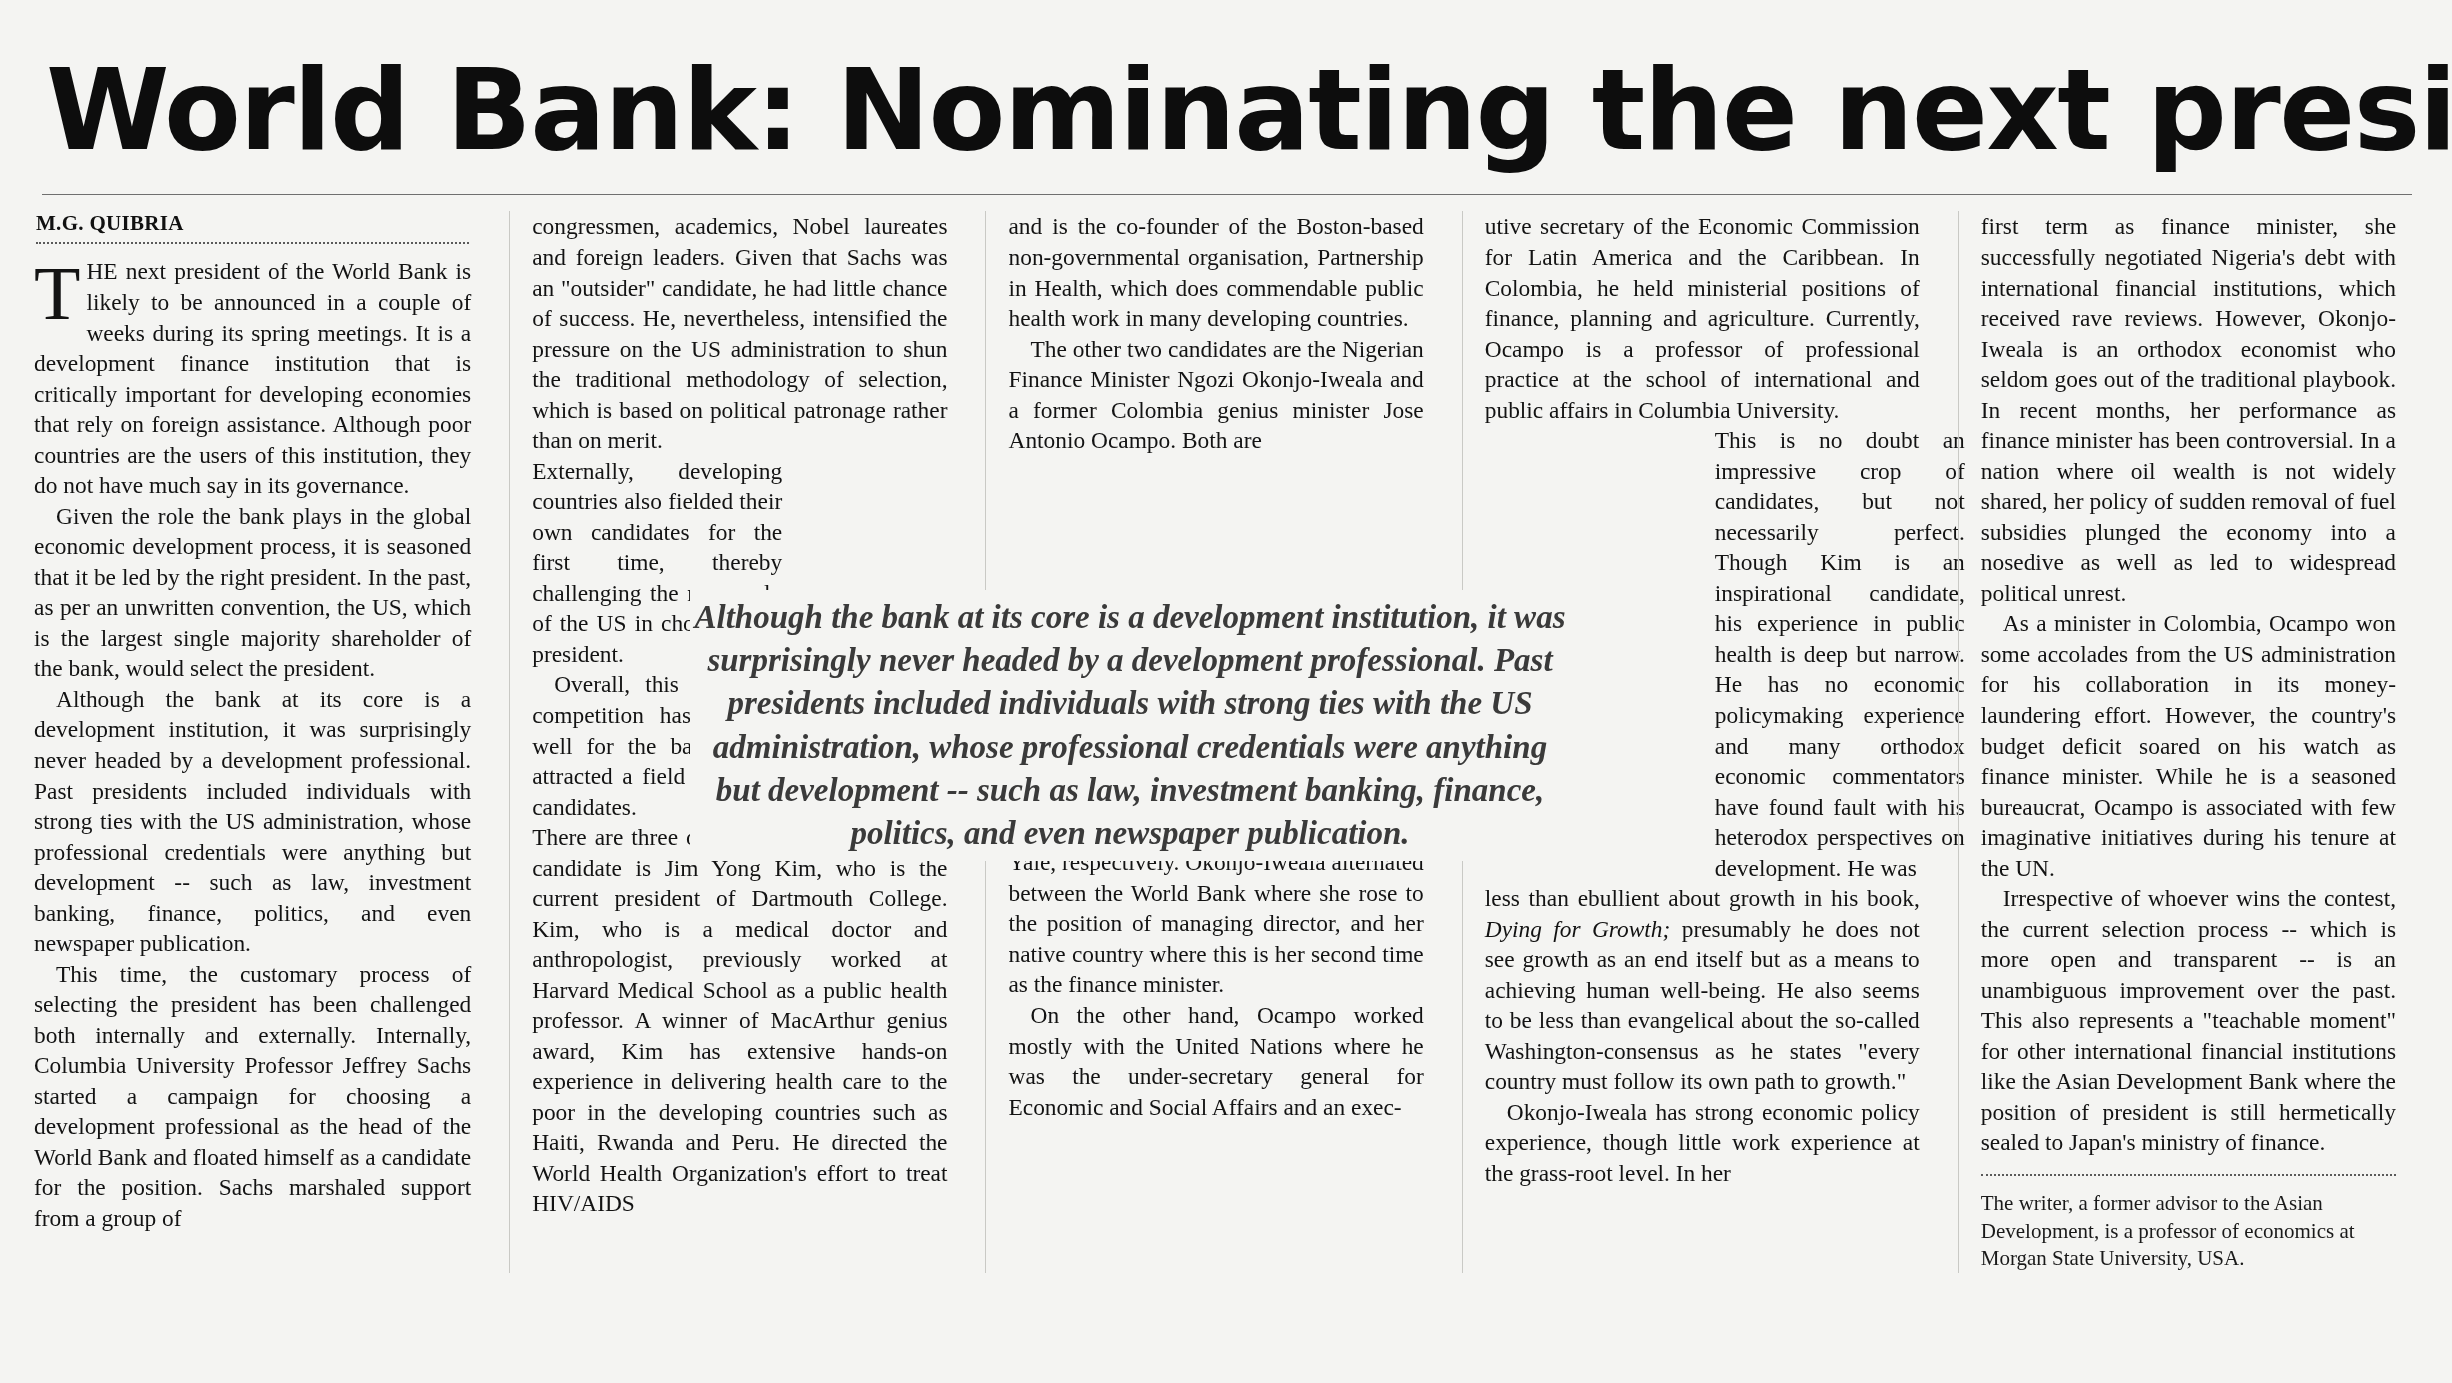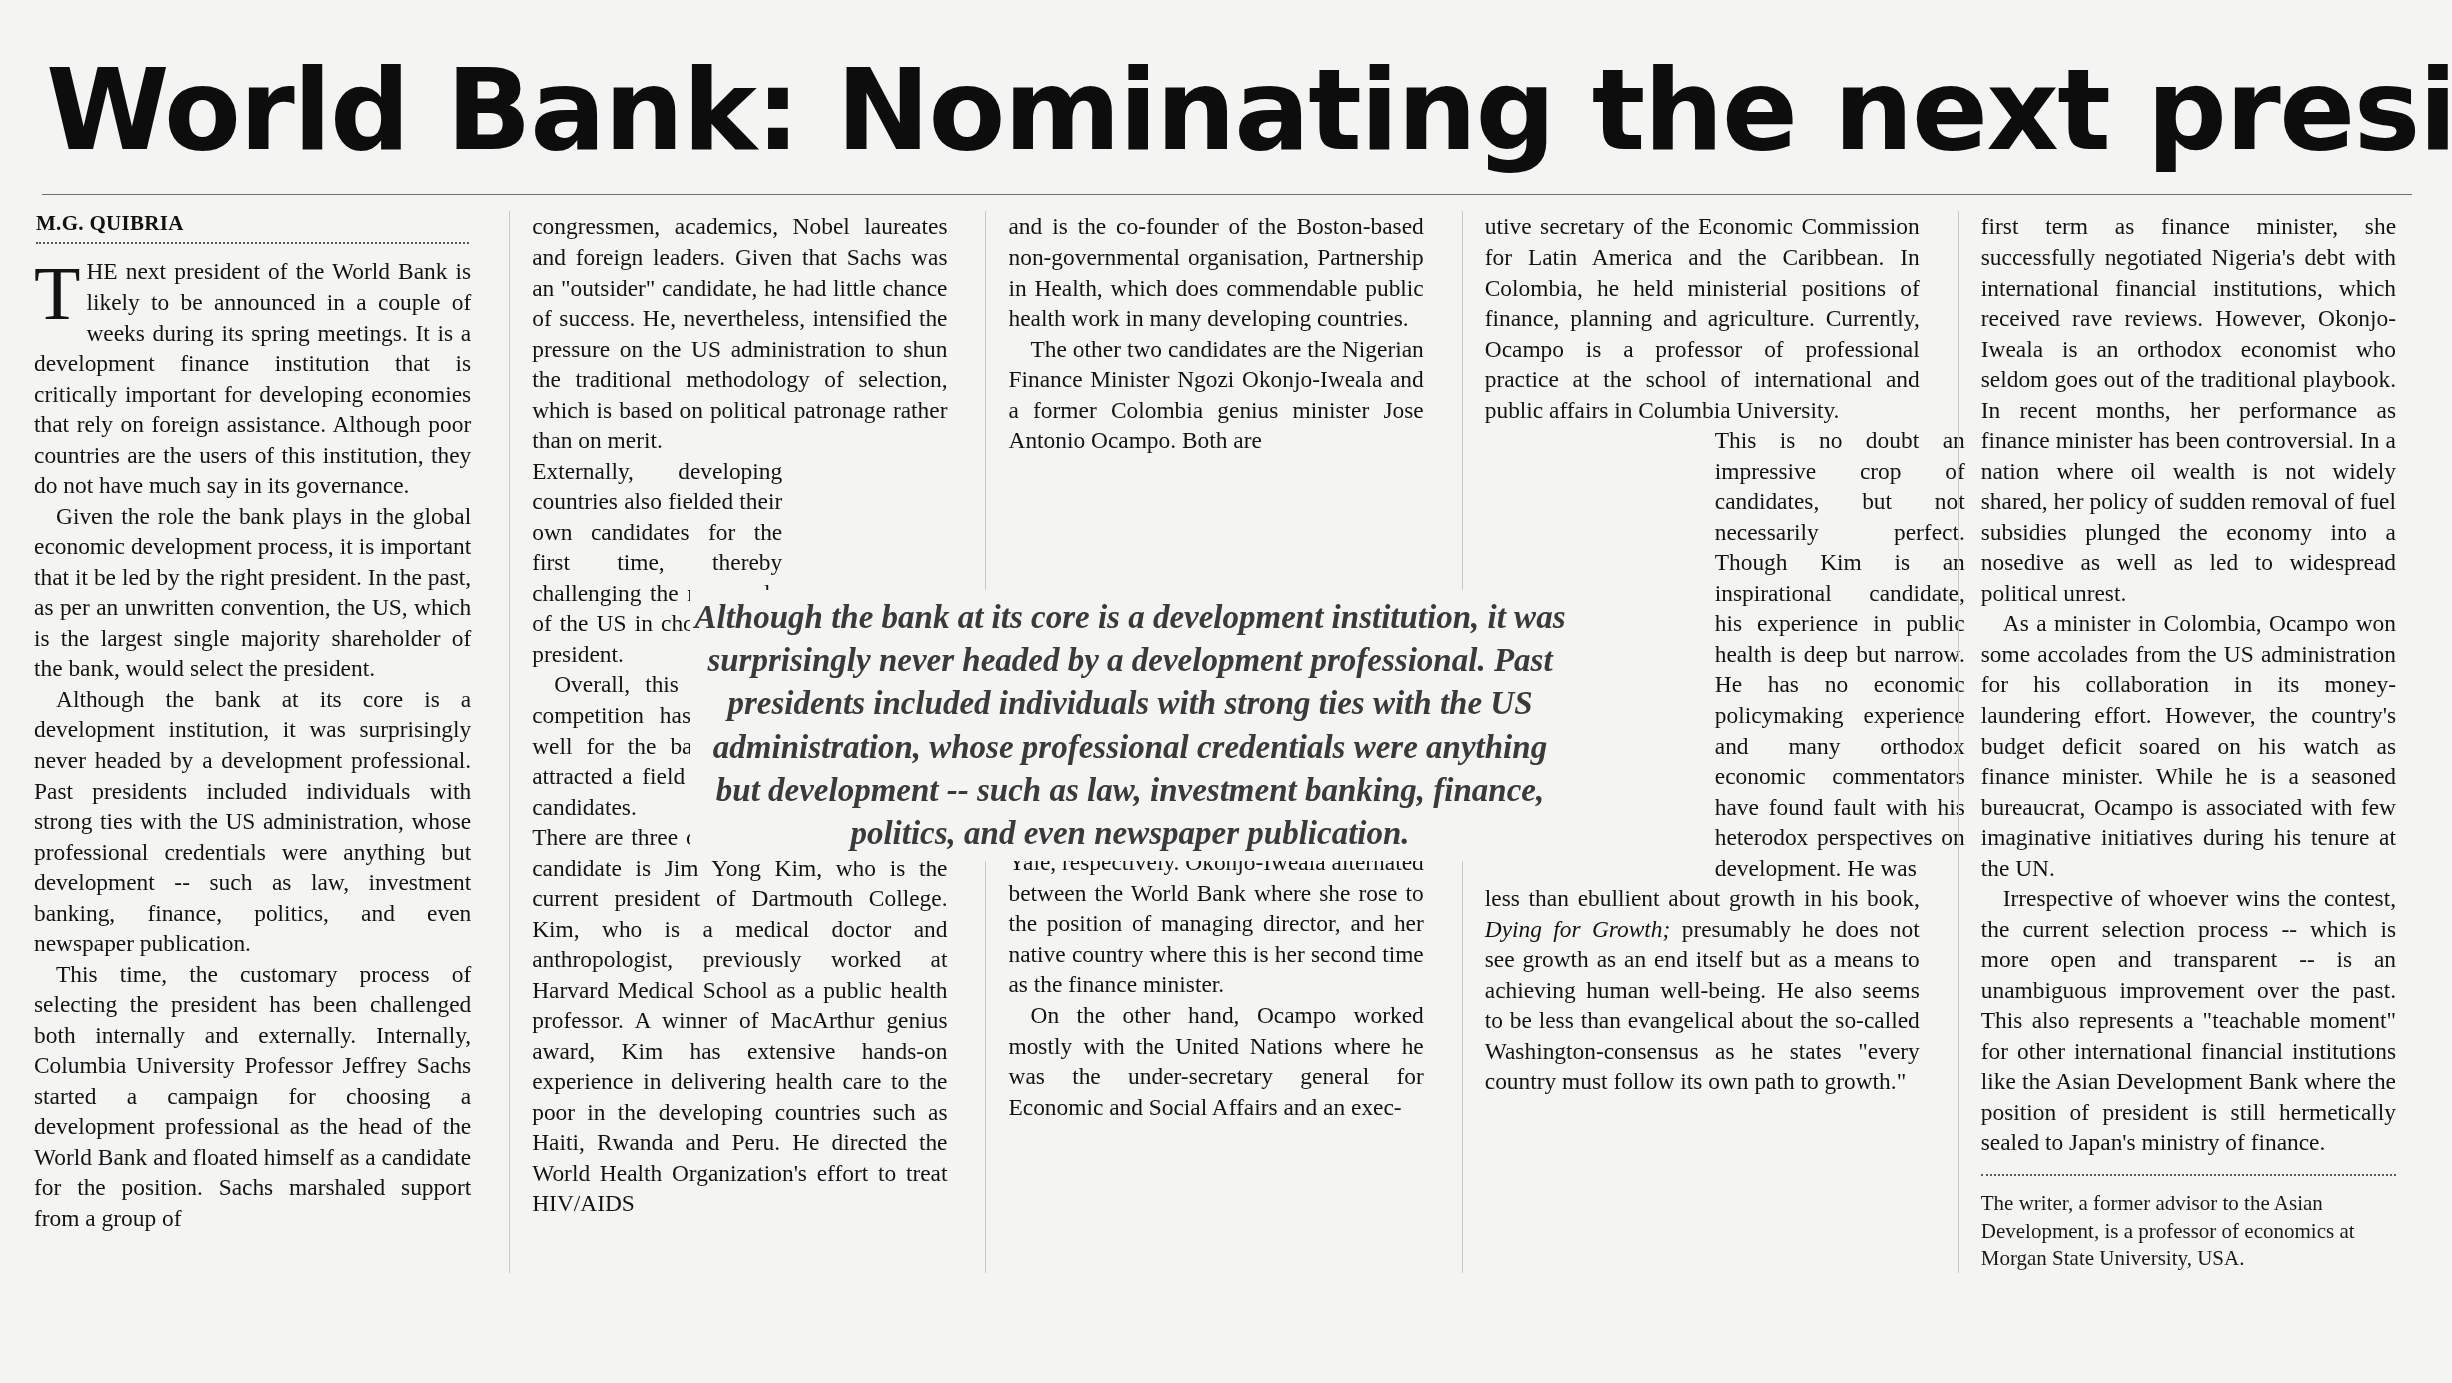--- a/index.html
+++ b/index.html
@@ -137,21 +137,21 @@
 
   <h1 class="headline">World Bank: Nominating the next president</h1>
   <div class="rule-top"></div>
 
   <div class="columns">
 
     <div class="col">
       <div class="byline">M.G. QUIBRIA</div>
       <div class="dotted"></div>
       <p class="dropcap-para"><span class="dropcap">T</span><span>HE next president of the World Bank is likely to be announced in a couple of weeks during its spring meetings. It is a development finance institution that is critically important for developing economies that rely on foreign assistance. Although poor countries are the users of this institution, they do not have much say in its governance.</span></p>
-      <p>Given the role the bank plays in the global economic development process, it is important that it be led by the right president. In the past, as per an unwritten convention, the US, which is the largest single majority shareholder of the bank, would select the president.</p>
+      <p>Given the role the bank plays in the global economic development process, it is seasoned that it be led by the right president. In the past, as per an unwritten convention, the US, which is the largest single majority shareholder of the bank, would select the president.</p>
       <p>Although the bank at its core is a development institution, it was surprisingly never headed by a development professional. Past presidents included individuals with strong ties with the US administration, whose professional credentials were anything but development -- such as law, investment banking, finance, politics, and even newspaper publication.</p>
       <p>This time, the customary process of selecting the president has been challenged both internally and externally. Internally, Columbia University Professor Jeffrey Sachs started a campaign for choosing a development professional as the head of the World Bank and floated himself as a candidate for the position. Sachs marshaled support from a group of</p>
     </div>
 
     <div class="col">
       <p>congressmen, academics, Nobel laureates and foreign leaders. Given that Sachs was an "outsider" candidate, he had little chance of success. He, nevertheless, intensified the pressure on the US administration to shun the traditional methodology of selection, which is based on political patronage rather than on merit.</p>
       <div class="col2-narrow">
         <p>Externally, developing countries also fielded their own candidates for the first time, thereby challenging the monopoly of the US in choosing the president.</p>
         <p>Overall, this increased competition has augured well for the bank, as it attracted a field of strong candidates.</p>
       </div>
@@ -165,20 +165,21 @@
       <p style="text-indent:0">trained economists, one with a PhD in urban studies and planning from MIT and the other with a PhD in economics from Yale, respectively. Okonjo-Iweala alternated between the World Bank where she rose to the position of managing director, and her native country where this is her second time as the finance minister.</p>
       <p>On the other hand, Ocampo worked mostly with the United Nations where he was the under-secretary general for Economic and Social Affairs and an exec-</p>
     </div>
 
     <div class="col">
       <p>utive secretary of the Economic Commission for Latin America and the Caribbean. In Colombia, he held ministerial positions of finance, planning and agriculture.  Currently, Ocampo is a professor of professional practice at the school of international and public affairs in Columbia University.</p>
       <div class="col4-narrow">
         <p>This is no doubt an impressive crop of candidates, but not necessarily perfect. Though Kim is an inspirational candidate, his experience in public health is deep but narrow. He has no economic policymaking experience and many orthodox economic commentators have found fault with his heterodox perspectives on development. He was</p>
       </div>
       <p style="text-indent:0"><span>less than ebullient about growth in his book, </span><span class="book-title">Dying for Growth;</span><span> presumably he does not see growth as an end itself but as a means to achieving human well-being. He also seems to be less than evangelical about the so-called Washington-consensus as he states "every country must follow its own path to growth."</span></p>
+      <p>Okonjo-Iweala has strong economic policy experience, though little work experience at the grass-root level. In her</p>
     </div>
 
     <div class="col">
       <p style="text-indent:0">first term as finance minister, she successfully negotiated Nigeria's debt with international financial institutions, which received rave reviews. However, Okonjo-Iweala is an orthodox economist who seldom goes out of the traditional playbook. In recent months, her performance as finance minister has been controversial. In a nation where oil wealth is not widely shared, her policy of sudden removal of fuel subsidies plunged the economy into a nosedive as well as led to widespread political unrest.</p>
       <p>As a minister in Colombia, Ocampo won some accolades from the US administration for his collaboration in its money-laundering effort. However, the country's budget deficit soared on his watch as finance minister. While he is a seasoned bureaucrat, Ocampo is associated with few imaginative initiatives during his tenure at the UN.</p>
       <p>Irrespective of whoever wins the contest, the current selection process -- which is more open and transparent -- is an unambiguous improvement over the past. This also represents a "teachable moment" for other international financial institutions like the Asian Development Bank where the position of president is still hermetically sealed to Japan's ministry of finance.</p>
       <div class="dotted-foot"></div>
       <div class="footer-note">The writer, a former advisor to the Asian Development, is a professor of economics at Morgan State University, USA.</div>
     </div>
 

